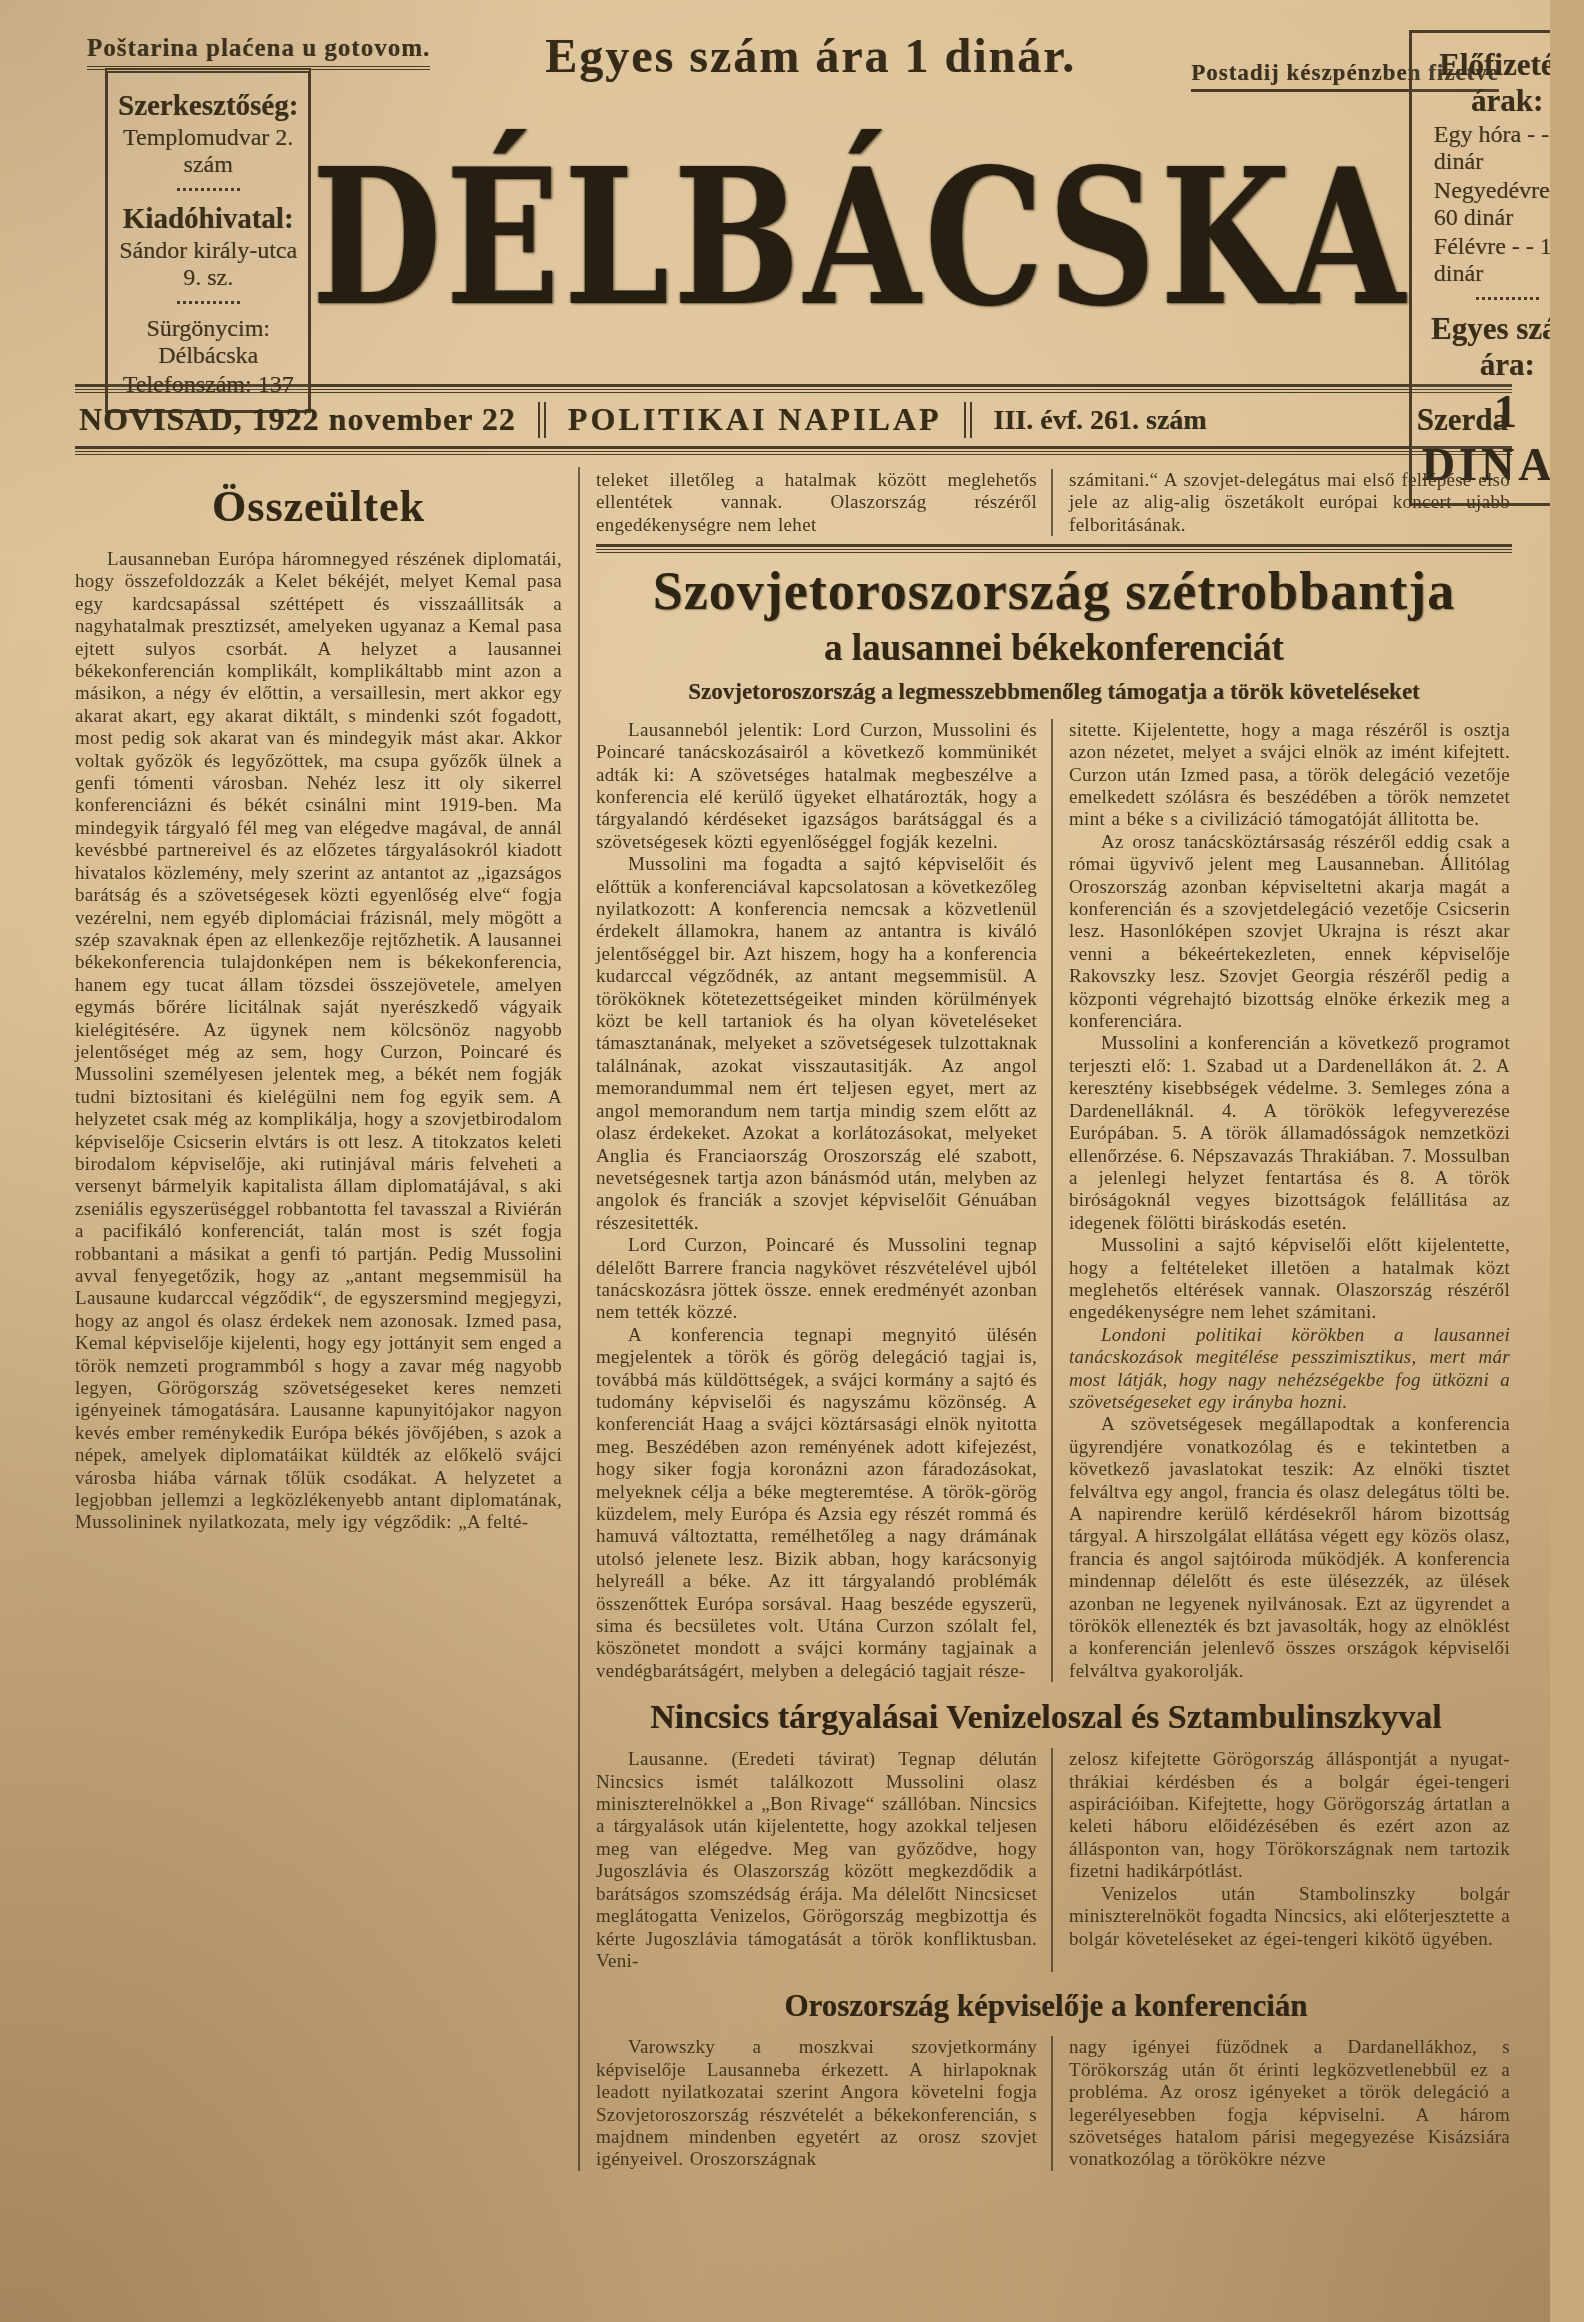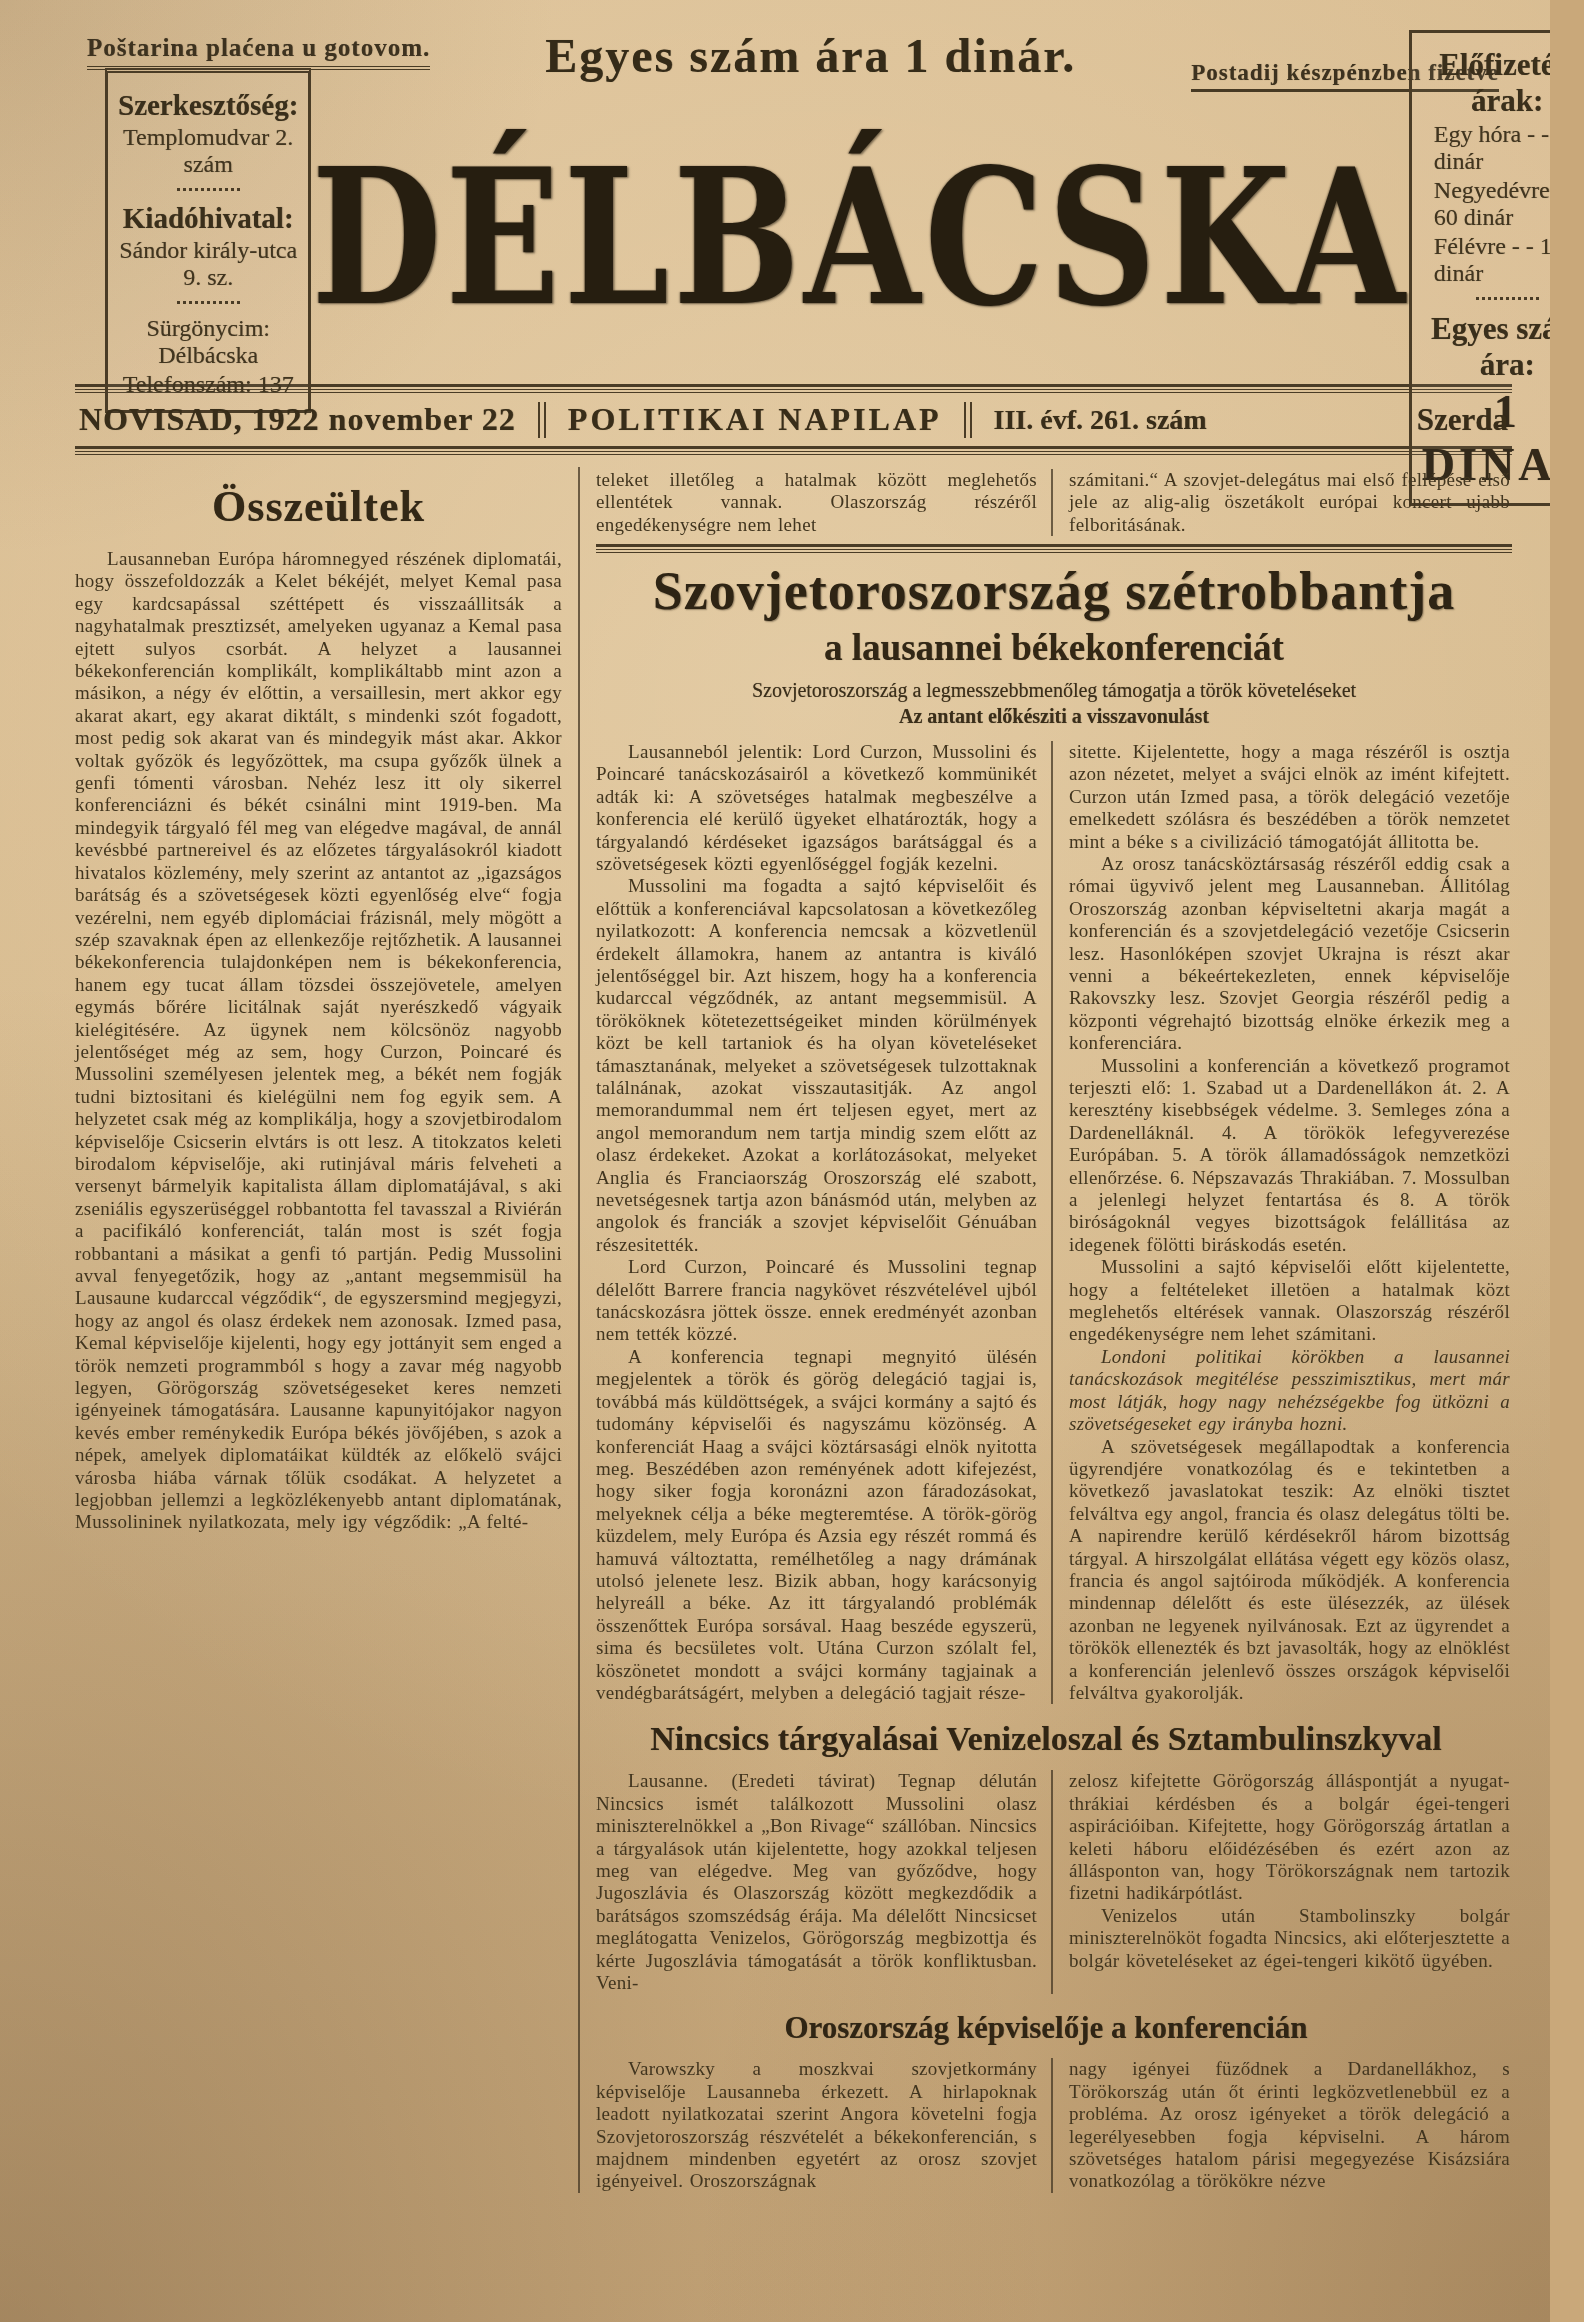--- a/index.html
+++ b/index.html
@@ -102,21 +102,21 @@
   .cont-row .half, .two-col .half{ flex:1 1 0; min-width:0; }
   .half.left{ padding:0 14px 0 16px; border-right:2px solid rgba(70,56,36,.75); }
   .half.right{ padding:0 2px 0 16px; }
   .cont-row{ padding-top:2px; }
   .colrule{ margin:8px 0 0 16px; }
 
   .main-headline{ text-align:center; padding:10px 0 0 16px; }
   .mh1{ font-weight:bold; font-size:54px; letter-spacing:1px; color:#2e2414; line-height:1.05;
         text-shadow:1px 1px 1.5px rgba(40,30,14,.4); }
   .mh2{ font-weight:bold; font-size:37px; color:#322715; margin-top:6px; }
-  .deck{ font-weight:normal; font-size:20px; color:#3a2e1a; margin-top:8px; line-height:1.3; }
+  .deck{ font-weight:bold; font-size:23px; color:#3a2e1a; margin-top:8px; line-height:1.3; }
   .deck2{ font-weight:bold; font-size:20px; color:#3a2e1a; line-height:1.3; }
 
   .two-col{ display:flex; margin-top:12px; }
   .sec-head{
     text-align:center; font-weight:bold; color:#302514; 
     margin:16px 0 4px;
   }
   .sec-head.h-nincsics{ font-size:34px; }
   .sec-head.h-orosz{ font-size:31px; }
 </style>
@@ -190,21 +190,20 @@
             <p class="cont">számitani.“ A szovjet-delegátus mai első fellépése első jele az alig-alig öszetákolt európai koncert ujabb felboritásának.</p>
           </div>
       </div>
 
       <div class="rule-multi colrule"></div>
 
       <div class="main-headline">
         <div class="mh1">Szovjetoroszország szétrobbantja</div>
         <div class="mh2 ink">a lausannei békekonferenciát</div>
         <div class="deck ink">Szovjetoroszország a legmesszebbmenőleg támogatja a török követeléseket</div>
-        <div class="deck2 ink">Az antant előkésziti a visszavonulást</div>
       </div>
 
       <div class="two-col">
         <div class="half left para">
             <p>Lausanneból jelentik: Lord Curzon, Mussolini és Poincaré tanácskozásairól a következő kommünikét adták ki: A szövetséges hatalmak megbeszélve a konferencia elé kerülő ügyeket elhatározták, hogy a tárgyalandó kérdéseket igazságos barátsággal és a szövetségesek közti egyenlőséggel fogják kezelni.</p>
             <p>Mussolini ma fogadta a sajtó képviselőit és előttük a konferenciával kapcsolatosan a következőleg nyilatkozott: A konferencia nemcsak a közvetlenül érdekelt államokra, hanem az antantra is kiváló jelentőséggel bir. Azt hiszem, hogy ha a konferencia kudarccal végződnék, az antant megsemmisül. A törököknek kötetezettségeiket minden körülmények közt be kell tartaniok és ha olyan követeléseket támasztanának, melyeket a szövetségesek tulzottaknak találnának, azokat visszautasitják. Az angol memorandummal nem ért teljesen egyet, mert az angol memorandum nem tartja mindig szem előtt az olasz érdekeket. Azokat a korlátozásokat, melyeket Anglia és Franciaország Oroszország elé szabott, nevetségesnek tartja azon bánásmód után, melyben az angolok és franciák a szovjet képviselőit Génuában részesitették.</p>
             <p>Lord Curzon, Poincaré és Mussolini tegnap délelőtt Barrere francia nagykövet részvételével ujból tanácskozásra jöttek össze. ennek eredményét azonban nem tették közzé.</p>
             <p>A konferencia tegnapi megnyitó ülésén megjelentek a török és görög delegáció tagjai is, továbbá más küldöttségek, a svájci kormány a sajtó és tudomány képviselői és nagyszámu közönség. A konferenciát Haag a svájci köztársasági elnök nyitotta meg. Beszédében azon reményének adott kifejezést, hogy siker fogja koronázni azon fáradozásokat, melyeknek célja a béke megteremtése. A török-görög küzdelem, mely Európa és Azsia egy részét rommá és hamuvá változtatta, remélhetőleg a nagy drámának utolsó jelenete lesz. Bizik abban, hogy karácsonyig helyreáll a béke. Az itt tárgyalandó problémák összenőttek Európa sorsával. Haag beszéde egyszerü, sima és becsületes volt. Utána Curzon szólalt fel, köszönetet mondott a svájci kormány tagjainak a vendégbarátságért, melyben a delegáció tagjait része-</p>
           </div>
         <div class="half right para">

